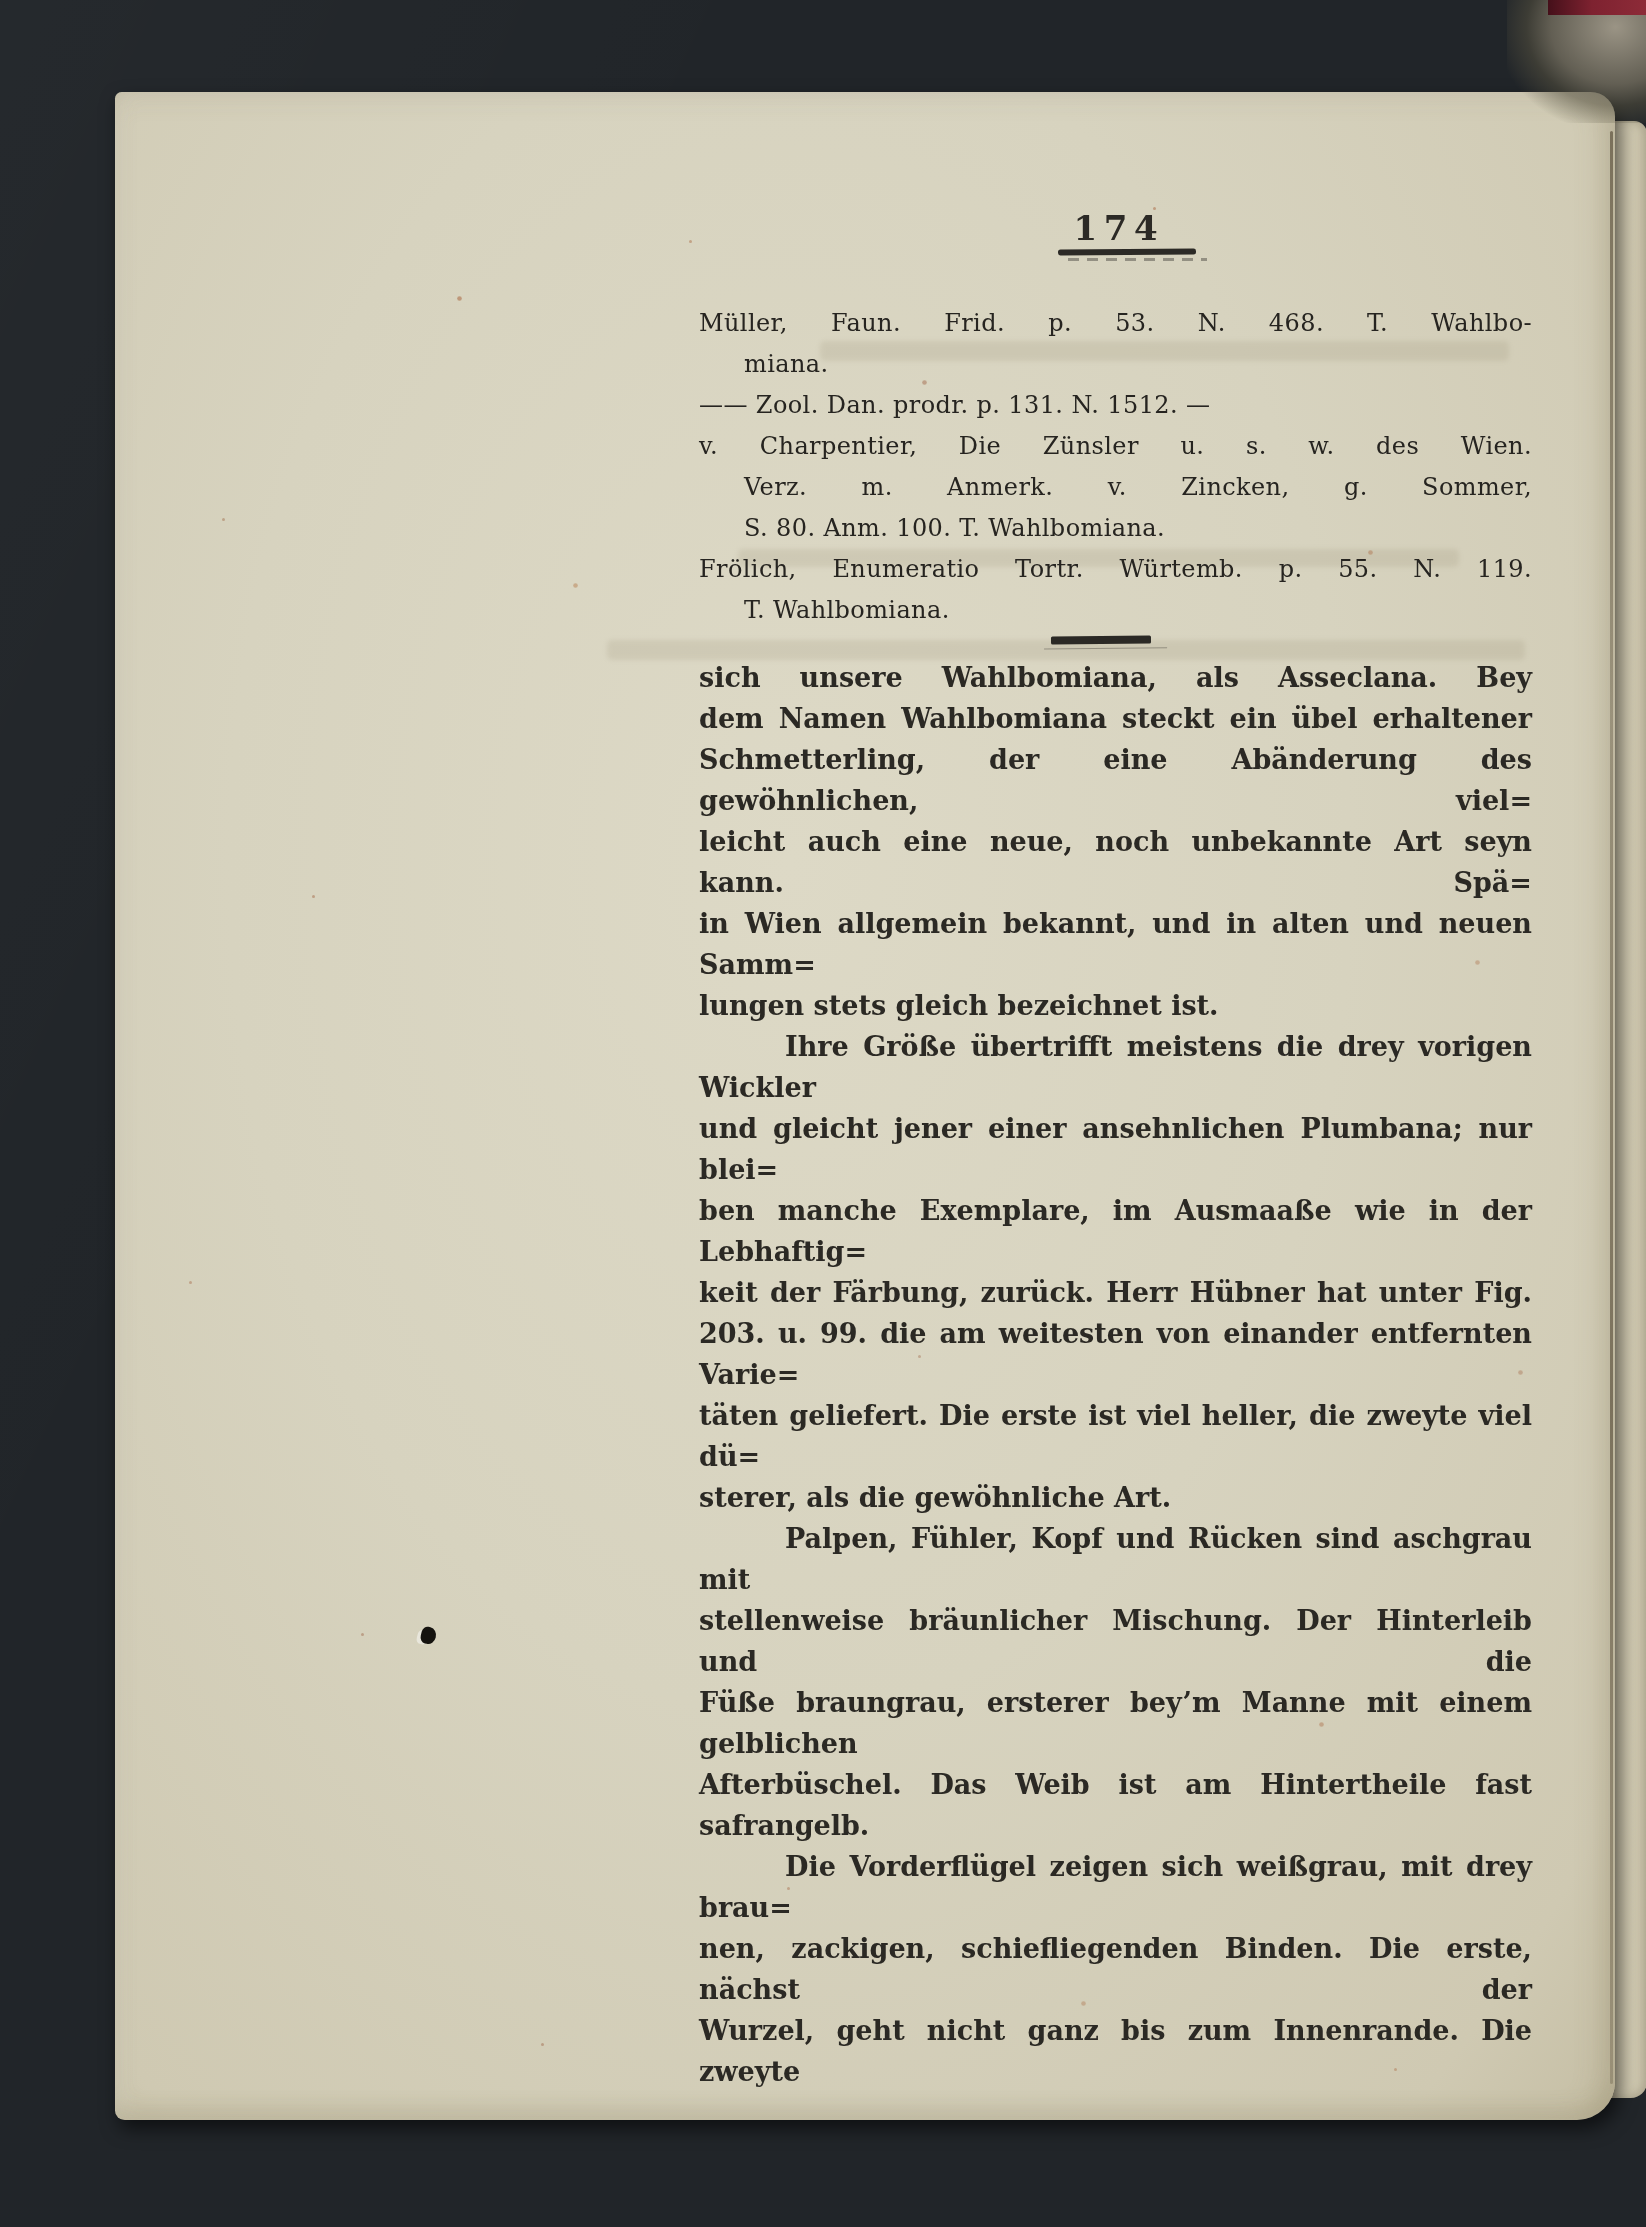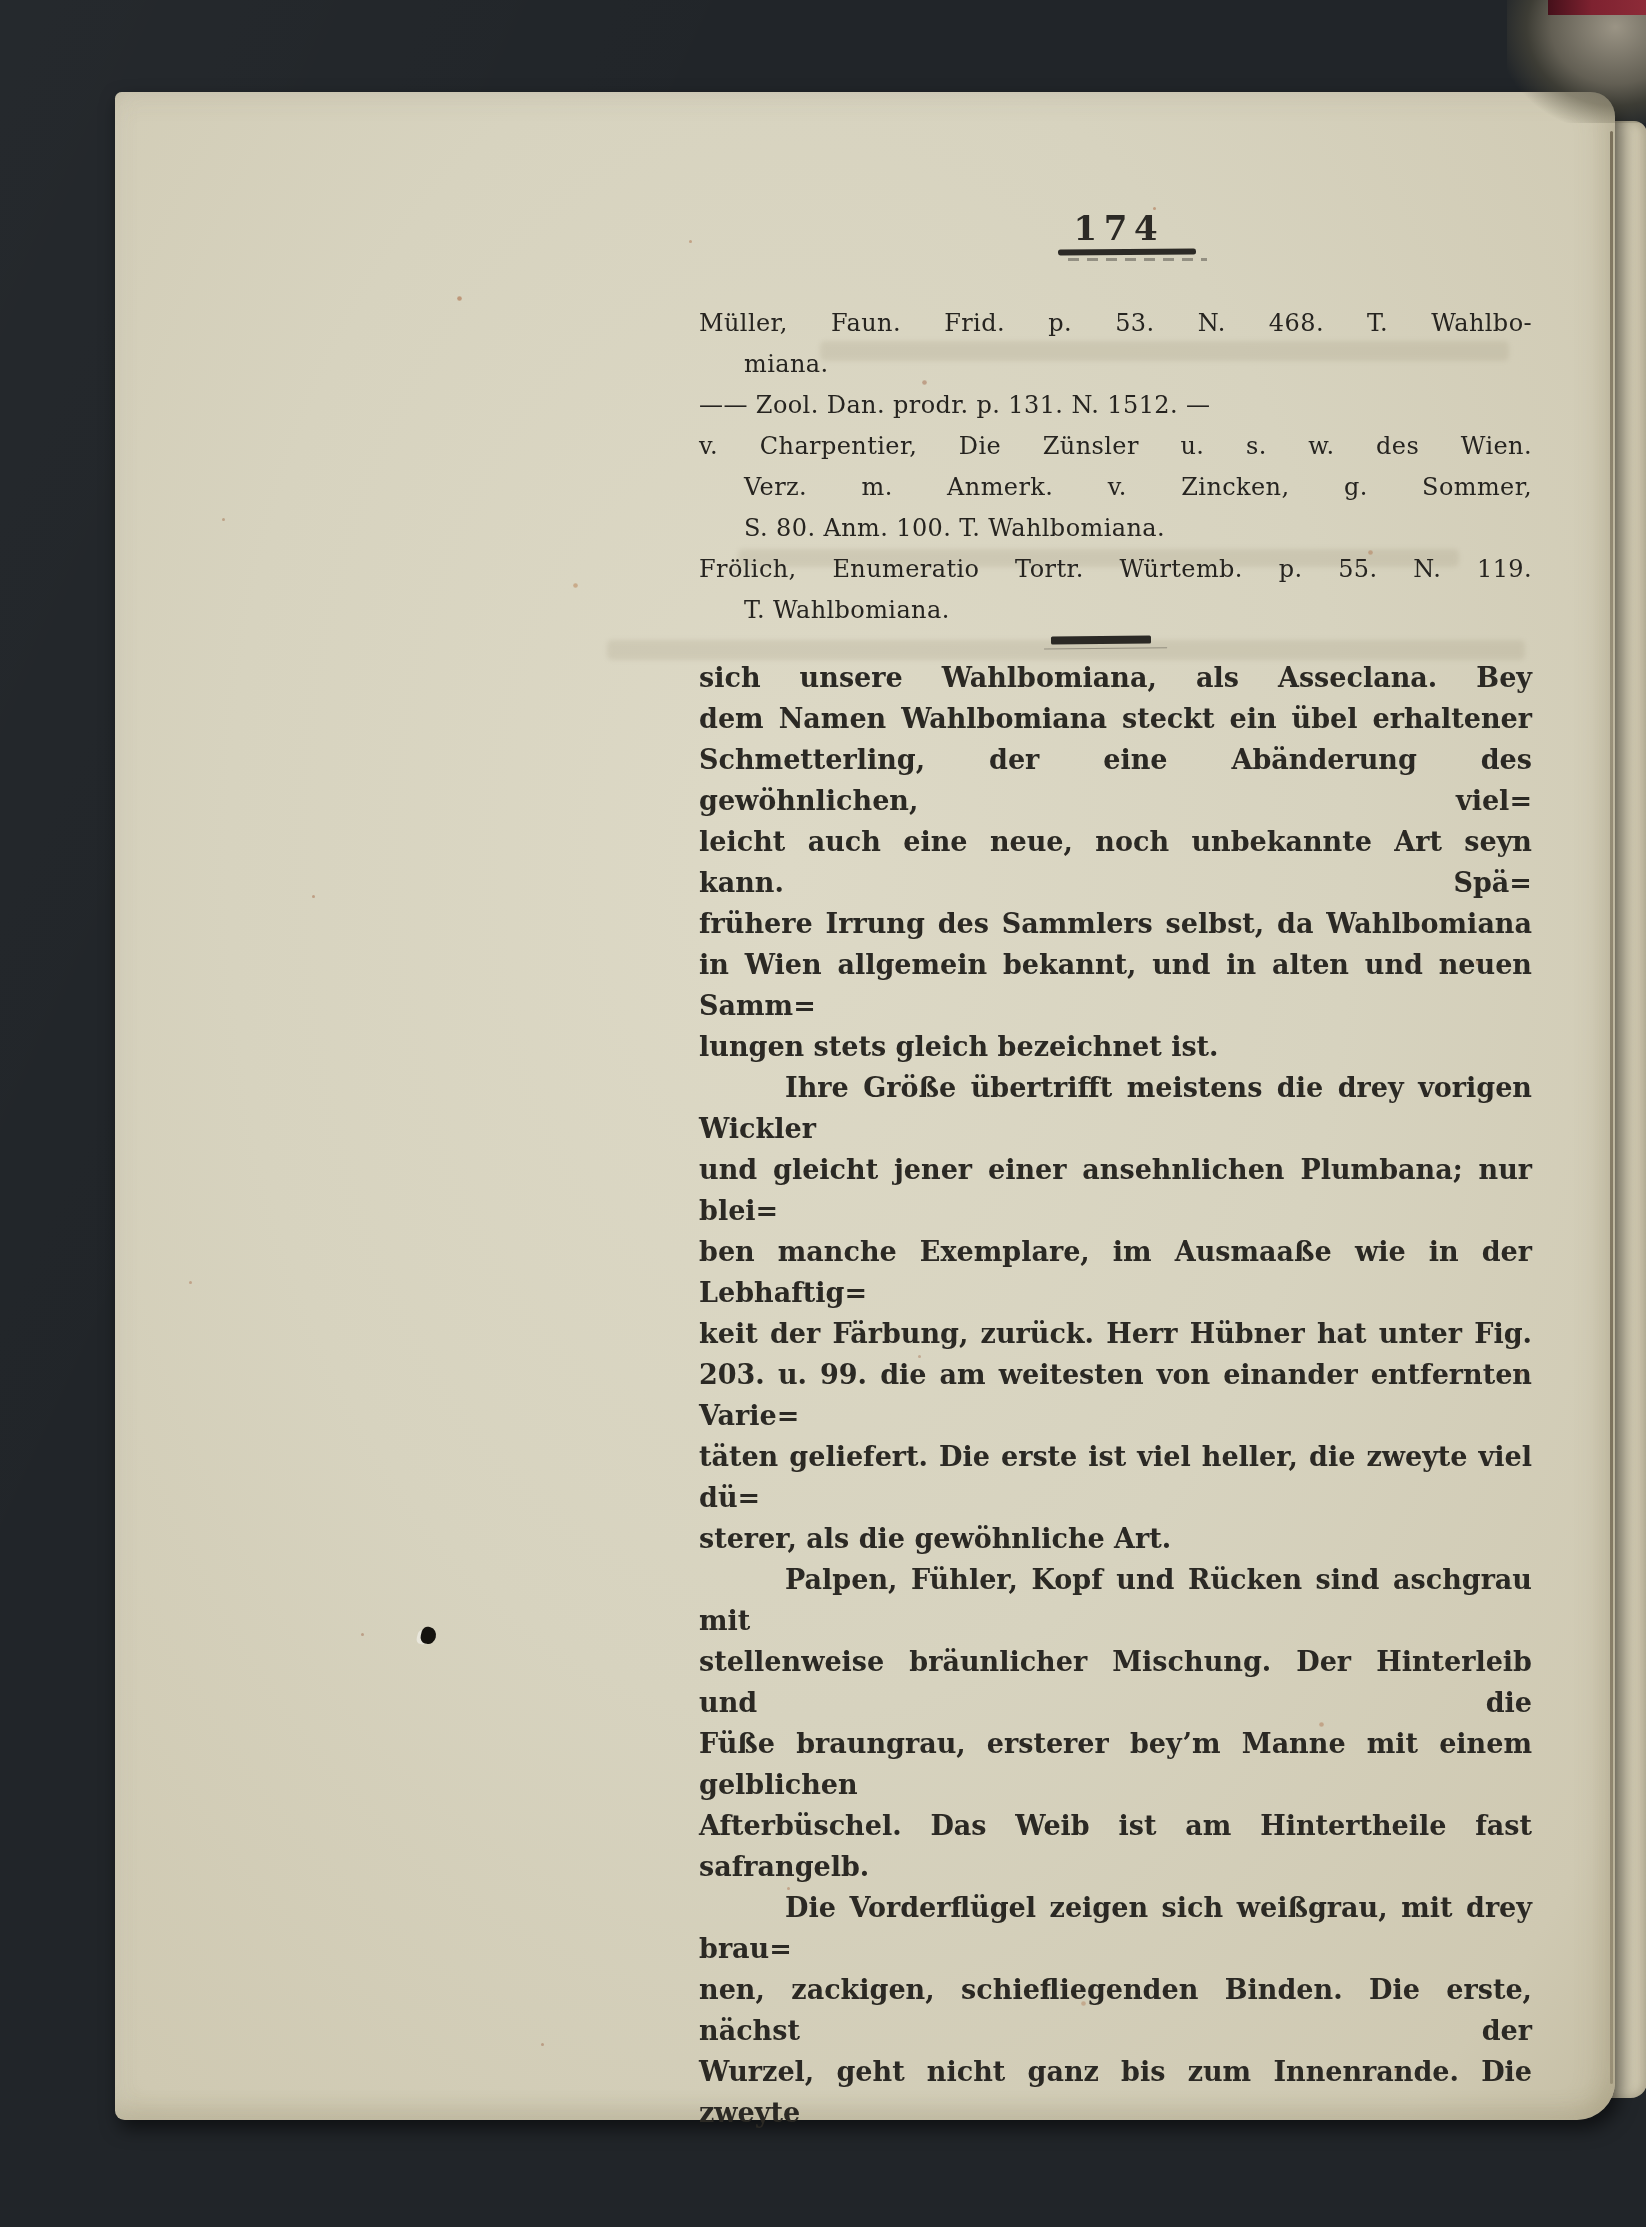--- a/index.html
+++ b/index.html
@@ -220,21 +220,20 @@
       </div>
 
     <div class="section-divider"></div>
 
     <div class="bodytext">
         <div class="para">
           <div class="line">sich unsere Wahlbomiana, als Asseclana.  Bey</div>
           <div class="line">dem Namen Wahlbomiana steckt ein übel erhaltener</div>
           <div class="line">Schmetterling, der eine Abänderung des gewöhnlichen, viel=</div>
           <div class="line">leicht auch eine neue, noch unbekannte Art seyn kann.  Spä=</div>
-          <div class="line">frühere Irrung des Sammlers selbst, da Wahlbomiana</div>
           <div class="line">in Wien allgemein bekannt, und in alten und neuen Samm=</div>
           <div class="line last">lungen stets gleich bezeichnet ist.</div>
         </div>
         <div class="para">
           <div class="line first">Ihre Größe übertrifft meistens die drey vorigen Wickler</div>
           <div class="line">und gleicht jener einer ansehnlichen Plumbana; nur blei=</div>
           <div class="line">ben manche Exemplare, im Ausmaaße wie in der Lebhaftig=</div>
           <div class="line">keit der Färbung, zurück.  Herr Hübner hat unter Fig.</div>
           <div class="line">203. u. 99. die am weitesten von einander entfernten Varie=</div>
           <div class="line">täten geliefert.  Die erste ist viel heller, die zweyte viel dü=</div>

